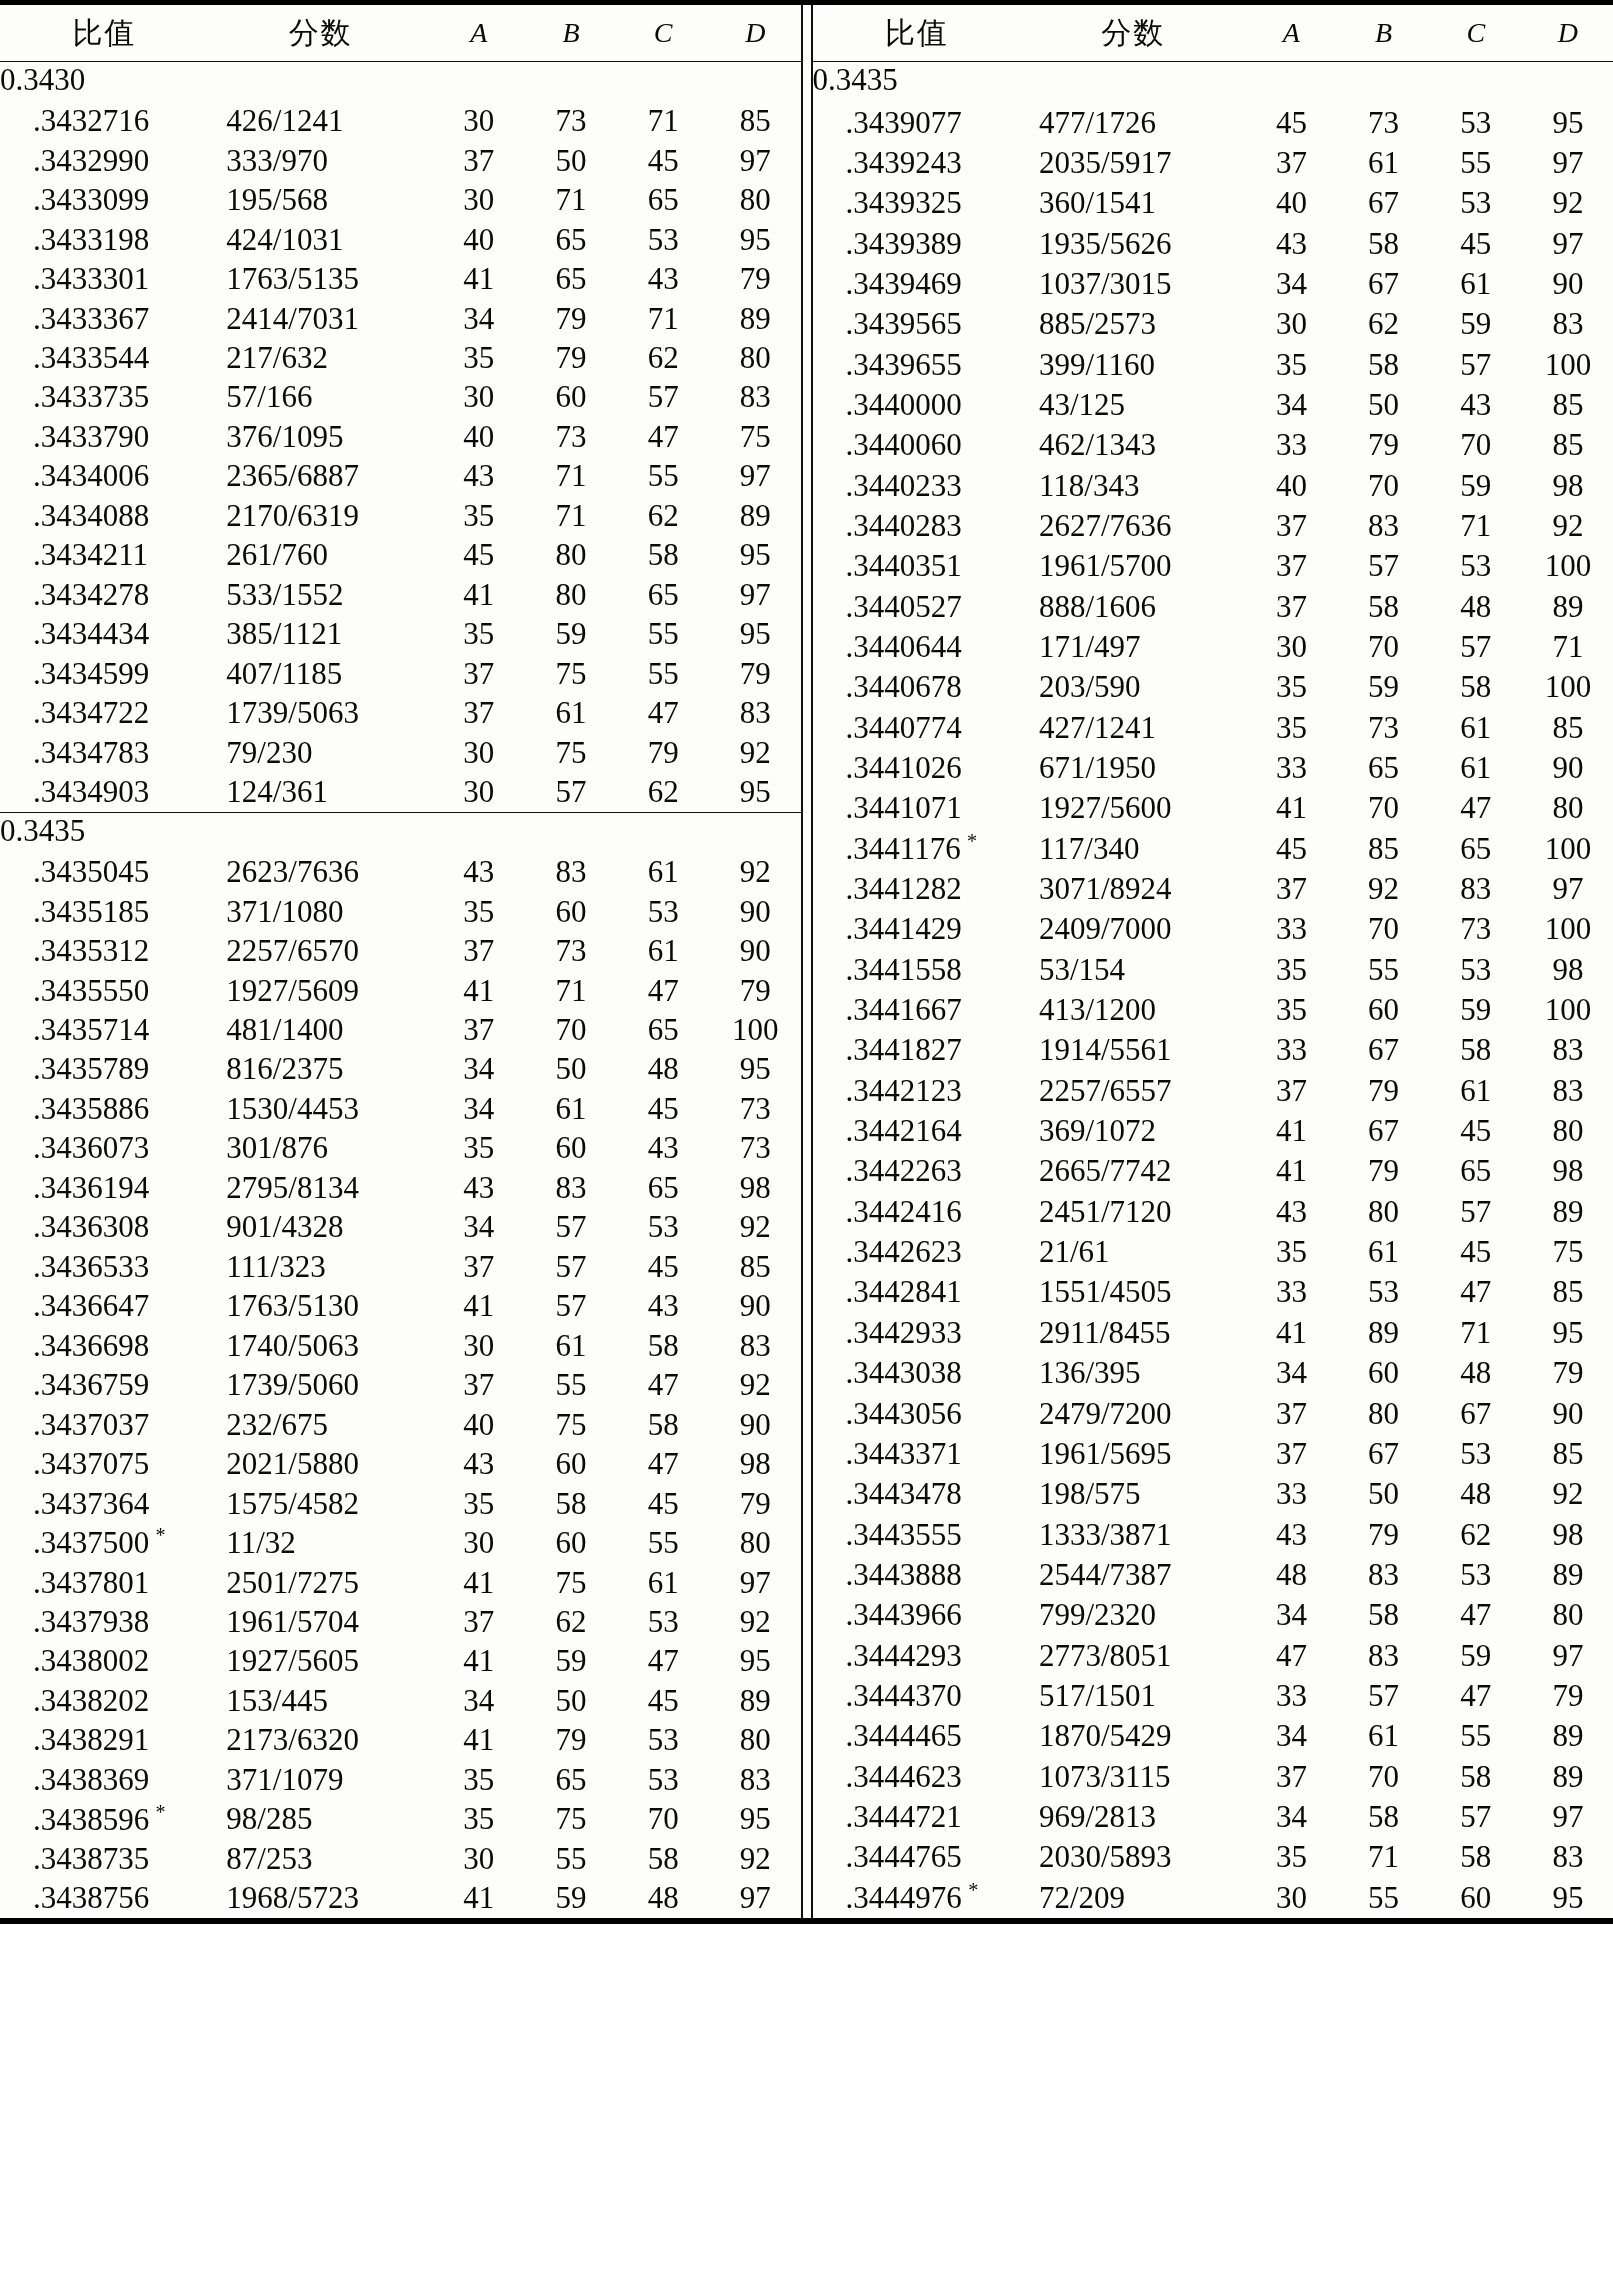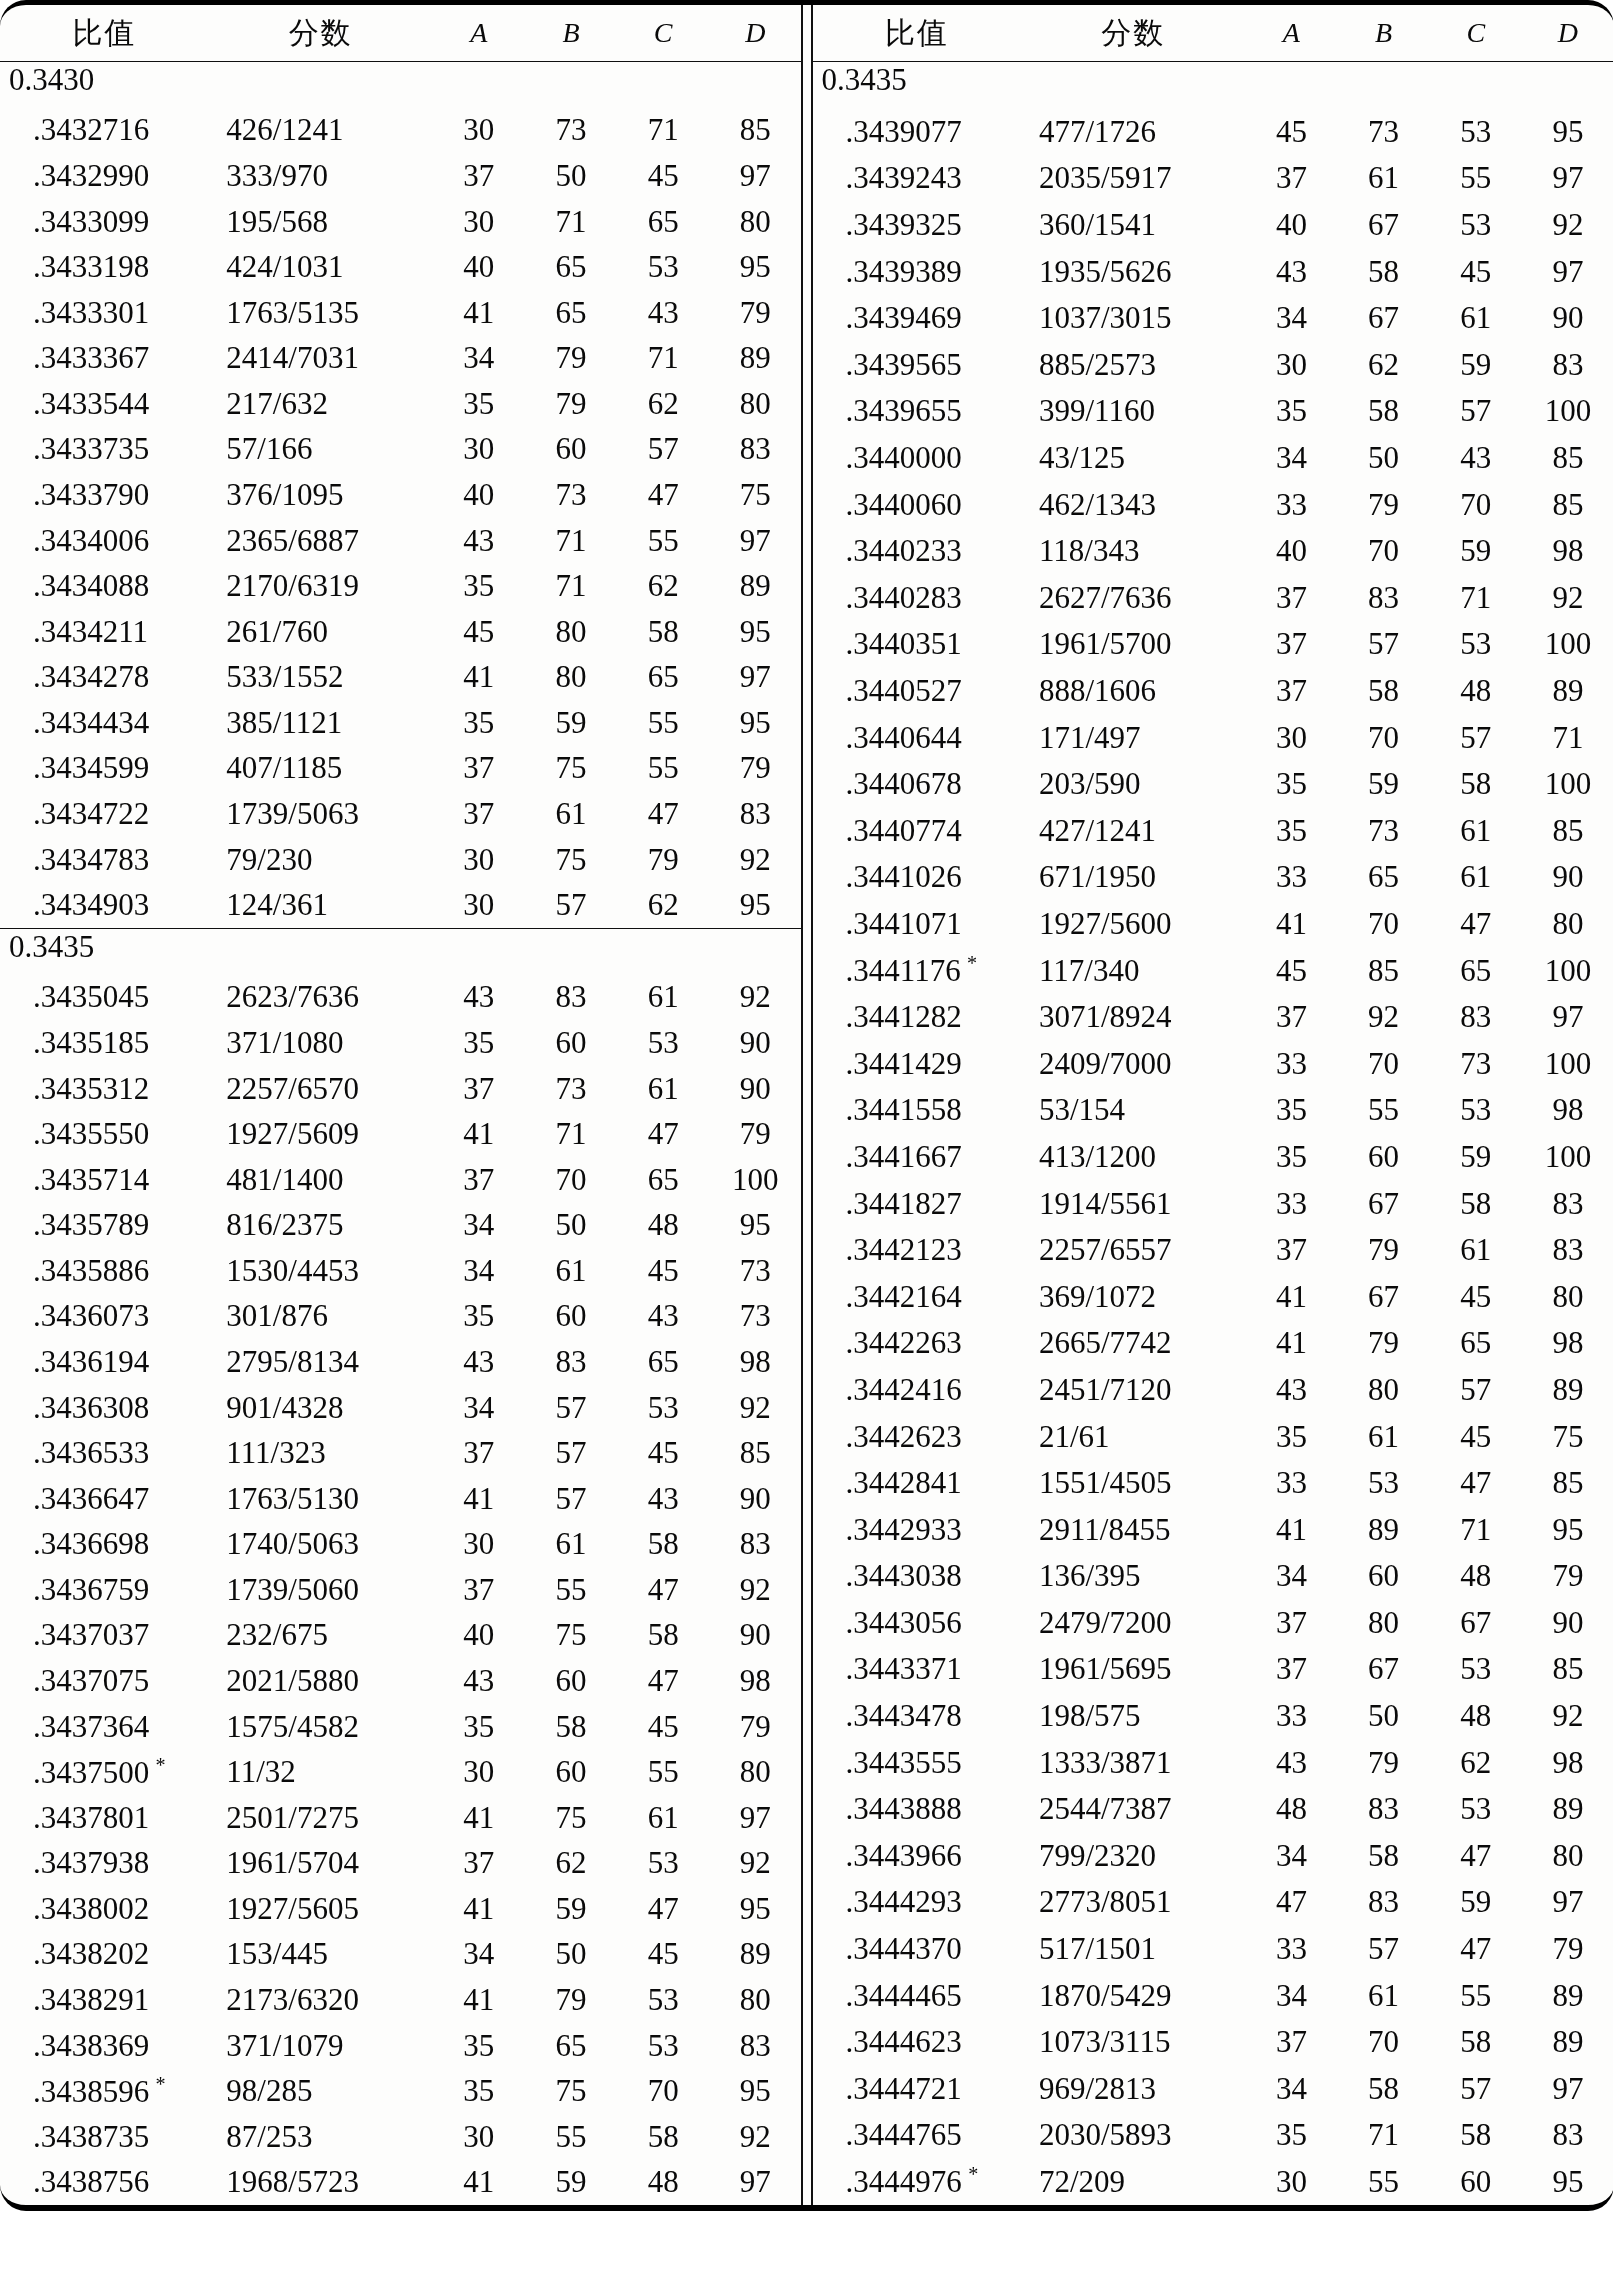--- a/index.html
+++ b/index.html
@@ -1,39 +1,39 @@
 <!DOCTYPE html>
 <html style="font-size:14.5px"><head>
 <meta charset="utf-8">
 <style>
   html,body{margin:0;padding:0;background:#ffffff;}
   body{width:1614px;height:2290px;font-family:"Liberation Serif","DejaVu Serif",serif;color:#0a0a0a;}
   .table-wrap{
-    box-sizing:border-box;width:1614px;height:2211px;background:#fdfdfc;
+    box-sizing:border-box;width:1614px;height:1924px;background:#fdfdfc;
     border-top:5.4px solid #000;border-bottom:6.3px solid #000;
-    display:flex;flex-direction:row;border-radius:26px;
+    display:flex;flex-direction:row;
   }
   .panel{flex:1 1 0;display:flex;flex-direction:column;min-width:0;}
   .divider{width:7.2px;border-left:2.7px solid #101010;border-right:2.7px solid #101010;background:#fdfdfc;}
   .header-row{
     height:56px;flex:0 0 56px;display:grid;
     grid-template-columns:26% 28% 11.5% 11.5% 11.5% 11.5%;
     align-items:center;border-bottom:1.8px solid #101010;
   }
   .hcell{text-align:center;font-size:30px;letter-spacing:1.8px;}
   .hcell.lat{font-style:italic;font-size:28px;letter-spacing:0;}
   .rows{flex:1 1 auto;display:flex;flex-direction:column;}
   .row{
     flex:1 1 0;display:grid;
     grid-template-columns:26% 28% 11.5% 11.5% 11.5% 11.5%;
     align-items:center;font-size:31px;
   }
   .row.section{display:block;}
   .row.section.ruled{border-top:1.8px solid #101010;}
-  .section-label{padding-left:9px;font-size:31px;}
+  .section-label{font-size:31px;}
   .ratio{padding-left:33px;white-space:nowrap;}
   .ratio .star{font-size:65%;vertical-align:super;margin-left:6.3px;}
   .fraction{padding-left:18px;white-space:nowrap;}
   .num{text-align:center;}
 </style>
 </head>
 <body>
 
 <div class="table-wrap">
   <div class="panel">

